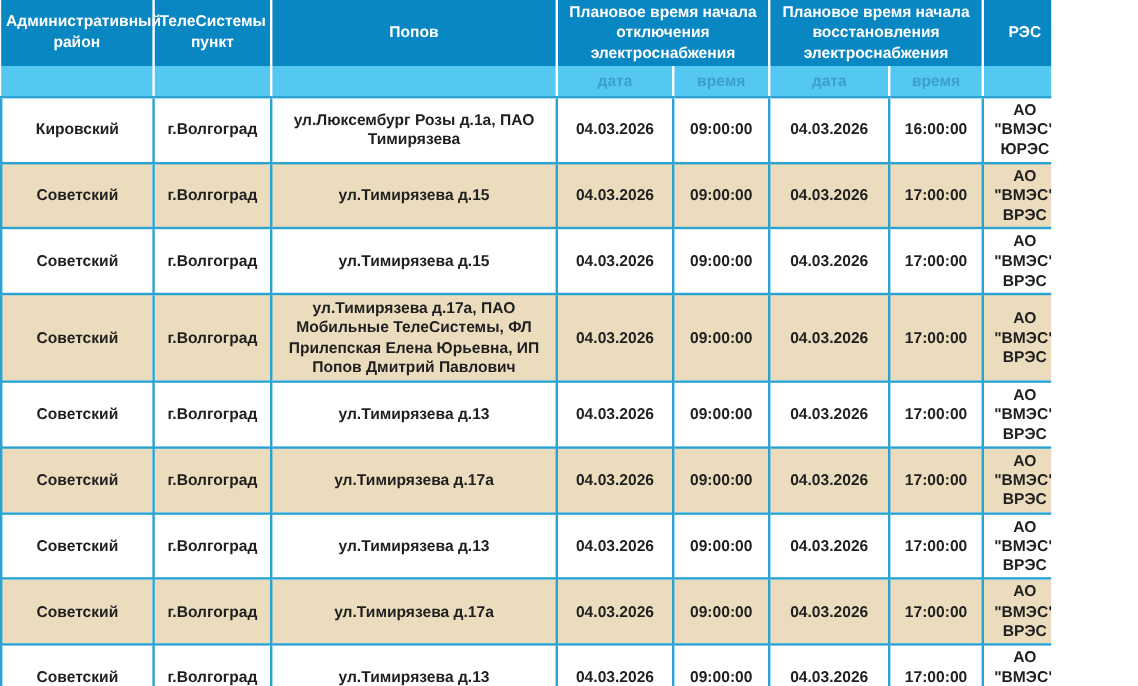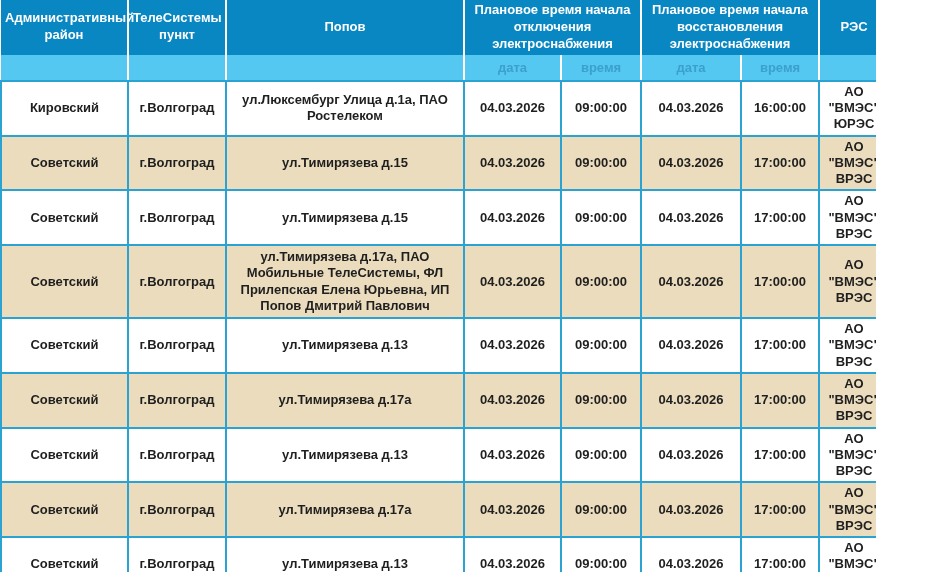--- a/index.html
+++ b/index.html
@@ -115,21 +115,21 @@
         <th>дата</th>
         <th>время</th>
         <th></th>
         <th></th>
       </tr>
     </thead>
     <tbody id="table-body">
         <tr>
           <td>Кировский</td>
           <td>г.Волгоград</td>
-          <td>ул.Люксембург Улица д.1а, ПАО Ростелеком</td>
+          <td>ул.Люксембург Розы д.1а, ПАО Тимирязева</td>
           <td>04.03.2026</td>
           <td>09:00:00</td>
           <td>04.03.2026</td>
           <td>16:00:00</td>
           <td>АО "ВМЭС" ЮРЭС</td>
           <td>ВМЭС</td>
         </tr>
         <tr class="alt">
           <td>Советский</td>
           <td>г.Волгоград</td>

